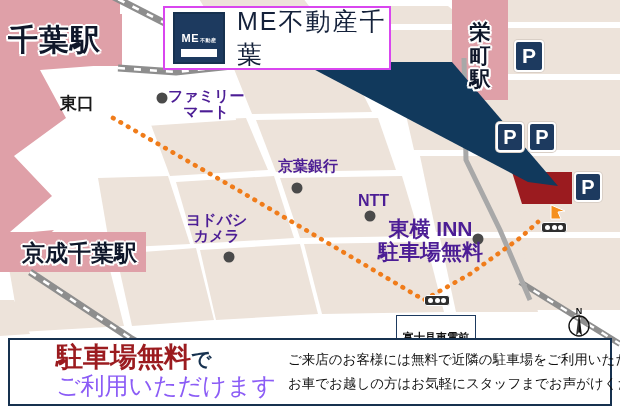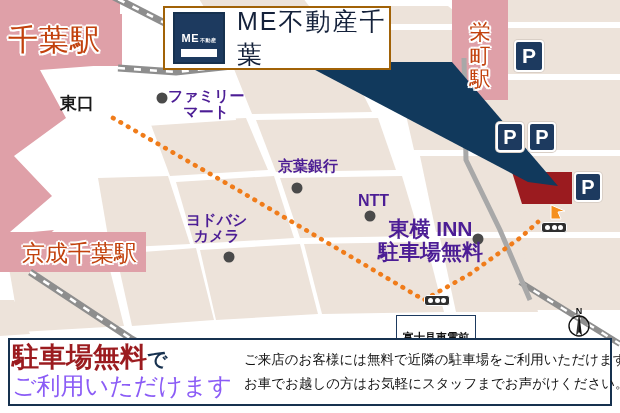--- a/index.html
+++ b/index.html
@@ -3,32 +3,32 @@
 <meta charset="utf-8">
 <style>
   html,body{margin:0;padding:0;background:#fff;}
   body{font-family:"Liberation Sans","DejaVu Sans",sans-serif;}
   #stage{position:relative;width:620px;height:413px;overflow:hidden;background:#fdfbf8;}
   #mapsvg{position:absolute;left:0;top:0;width:620px;height:413px;}
 
   .lbl{position:absolute;white-space:nowrap;font-weight:700;color:#1a1a1a;}
 
   
-  .stn-text{position:absolute;white-space:nowrap;font-weight:400;color:#c2410c;
+  .stn-text{position:absolute;white-space:nowrap;font-weight:700;color:#0f172a;
      -webkit-text-stroke:0px;text-shadow:
        2px 0 #fff,-2px 0 #fff,0 2px #fff,0 -2px #fff,
        1.5px 1.5px #fff,-1.5px 1.5px #fff,1.5px -1.5px #fff,-1.5px -1.5px #fff;}
 
   
   .poi{position:absolute;white-space:nowrap;font-weight:700;color:#4c1d95;
        text-align:center;line-height:1.08;}
 
   
   #logobox{position:absolute;left:163px;top:6px;width:228px;height:64px;
-    background:#ffffff;border:2px solid #a16207;box-sizing:border-box;
+    background:#ffffff;border:2px solid #d946ef;box-sizing:border-box;
     display:flex;align-items:center;padding-left:8px;}
   #logomark{width:52px;height:52px;background:#1d3a5f;border:2px solid #16314f;
     box-sizing:border-box;display:flex;flex-direction:column;
     align-items:center;justify-content:center;position:relative;flex:0 0 auto;}
   #logomark .me{color:#fff;font-weight:700;font-size:11px;letter-spacing:.5px;
     display:flex;align-items:flex-end;gap:1px;}
   #logomark .me small{font-size:5px;font-weight:700;line-height:1;padding-bottom:1px;}
   #logomark .bar{position:absolute;left:6px;right:6px;bottom:5px;height:8px;background:#fff;}
   #logotext{font-size:25px;font-weight:500;color:#14213a;letter-spacing:2px;
     margin-left:12px;}
@@ -48,21 +48,21 @@
   .xbox{position:absolute;background:#fff;border:1.5px solid #1d3a5f;
     padding:14px 6px;font-size:11px;font-weight:700;color:#111;white-space:nowrap;}
 
   
   #compass{position:absolute;left:566px;top:305px;width:26px;height:34px;}
 
   
   #banner{position:absolute;left:8px;top:338px;width:604px;height:68px;
     background:#fff;border:2px solid #16314f;box-sizing:border-box;
     display:flex;align-items:center;}
-  #bn-left{width:222px;padding-left:2px;box-sizing:border-box;}
+  #bn-left{width:222px;padding-left:2px;box-sizing:border-box;margin-left:44px;}
   #bn-l1{font-size:27px;font-weight:700;line-height:1;white-space:nowrap;}
   #bn-l1 .red{color:#9b1b1f;}
   #bn-l1 .navy{color:#16314f;font-size:20px;}
   #bn-l2{font-size:24px;font-weight:500;color:#8b5cf6;line-height:1.1;
     white-space:nowrap;margin-top:2px;}
   #bn-div{width:2px;height:52px;background:#16314f;}
   #bn-right{padding-left:12px;}
   #bn-right div{font-size:13.5px;color:#121212;line-height:1.75;white-space:nowrap;}
 </style>
 </head>

